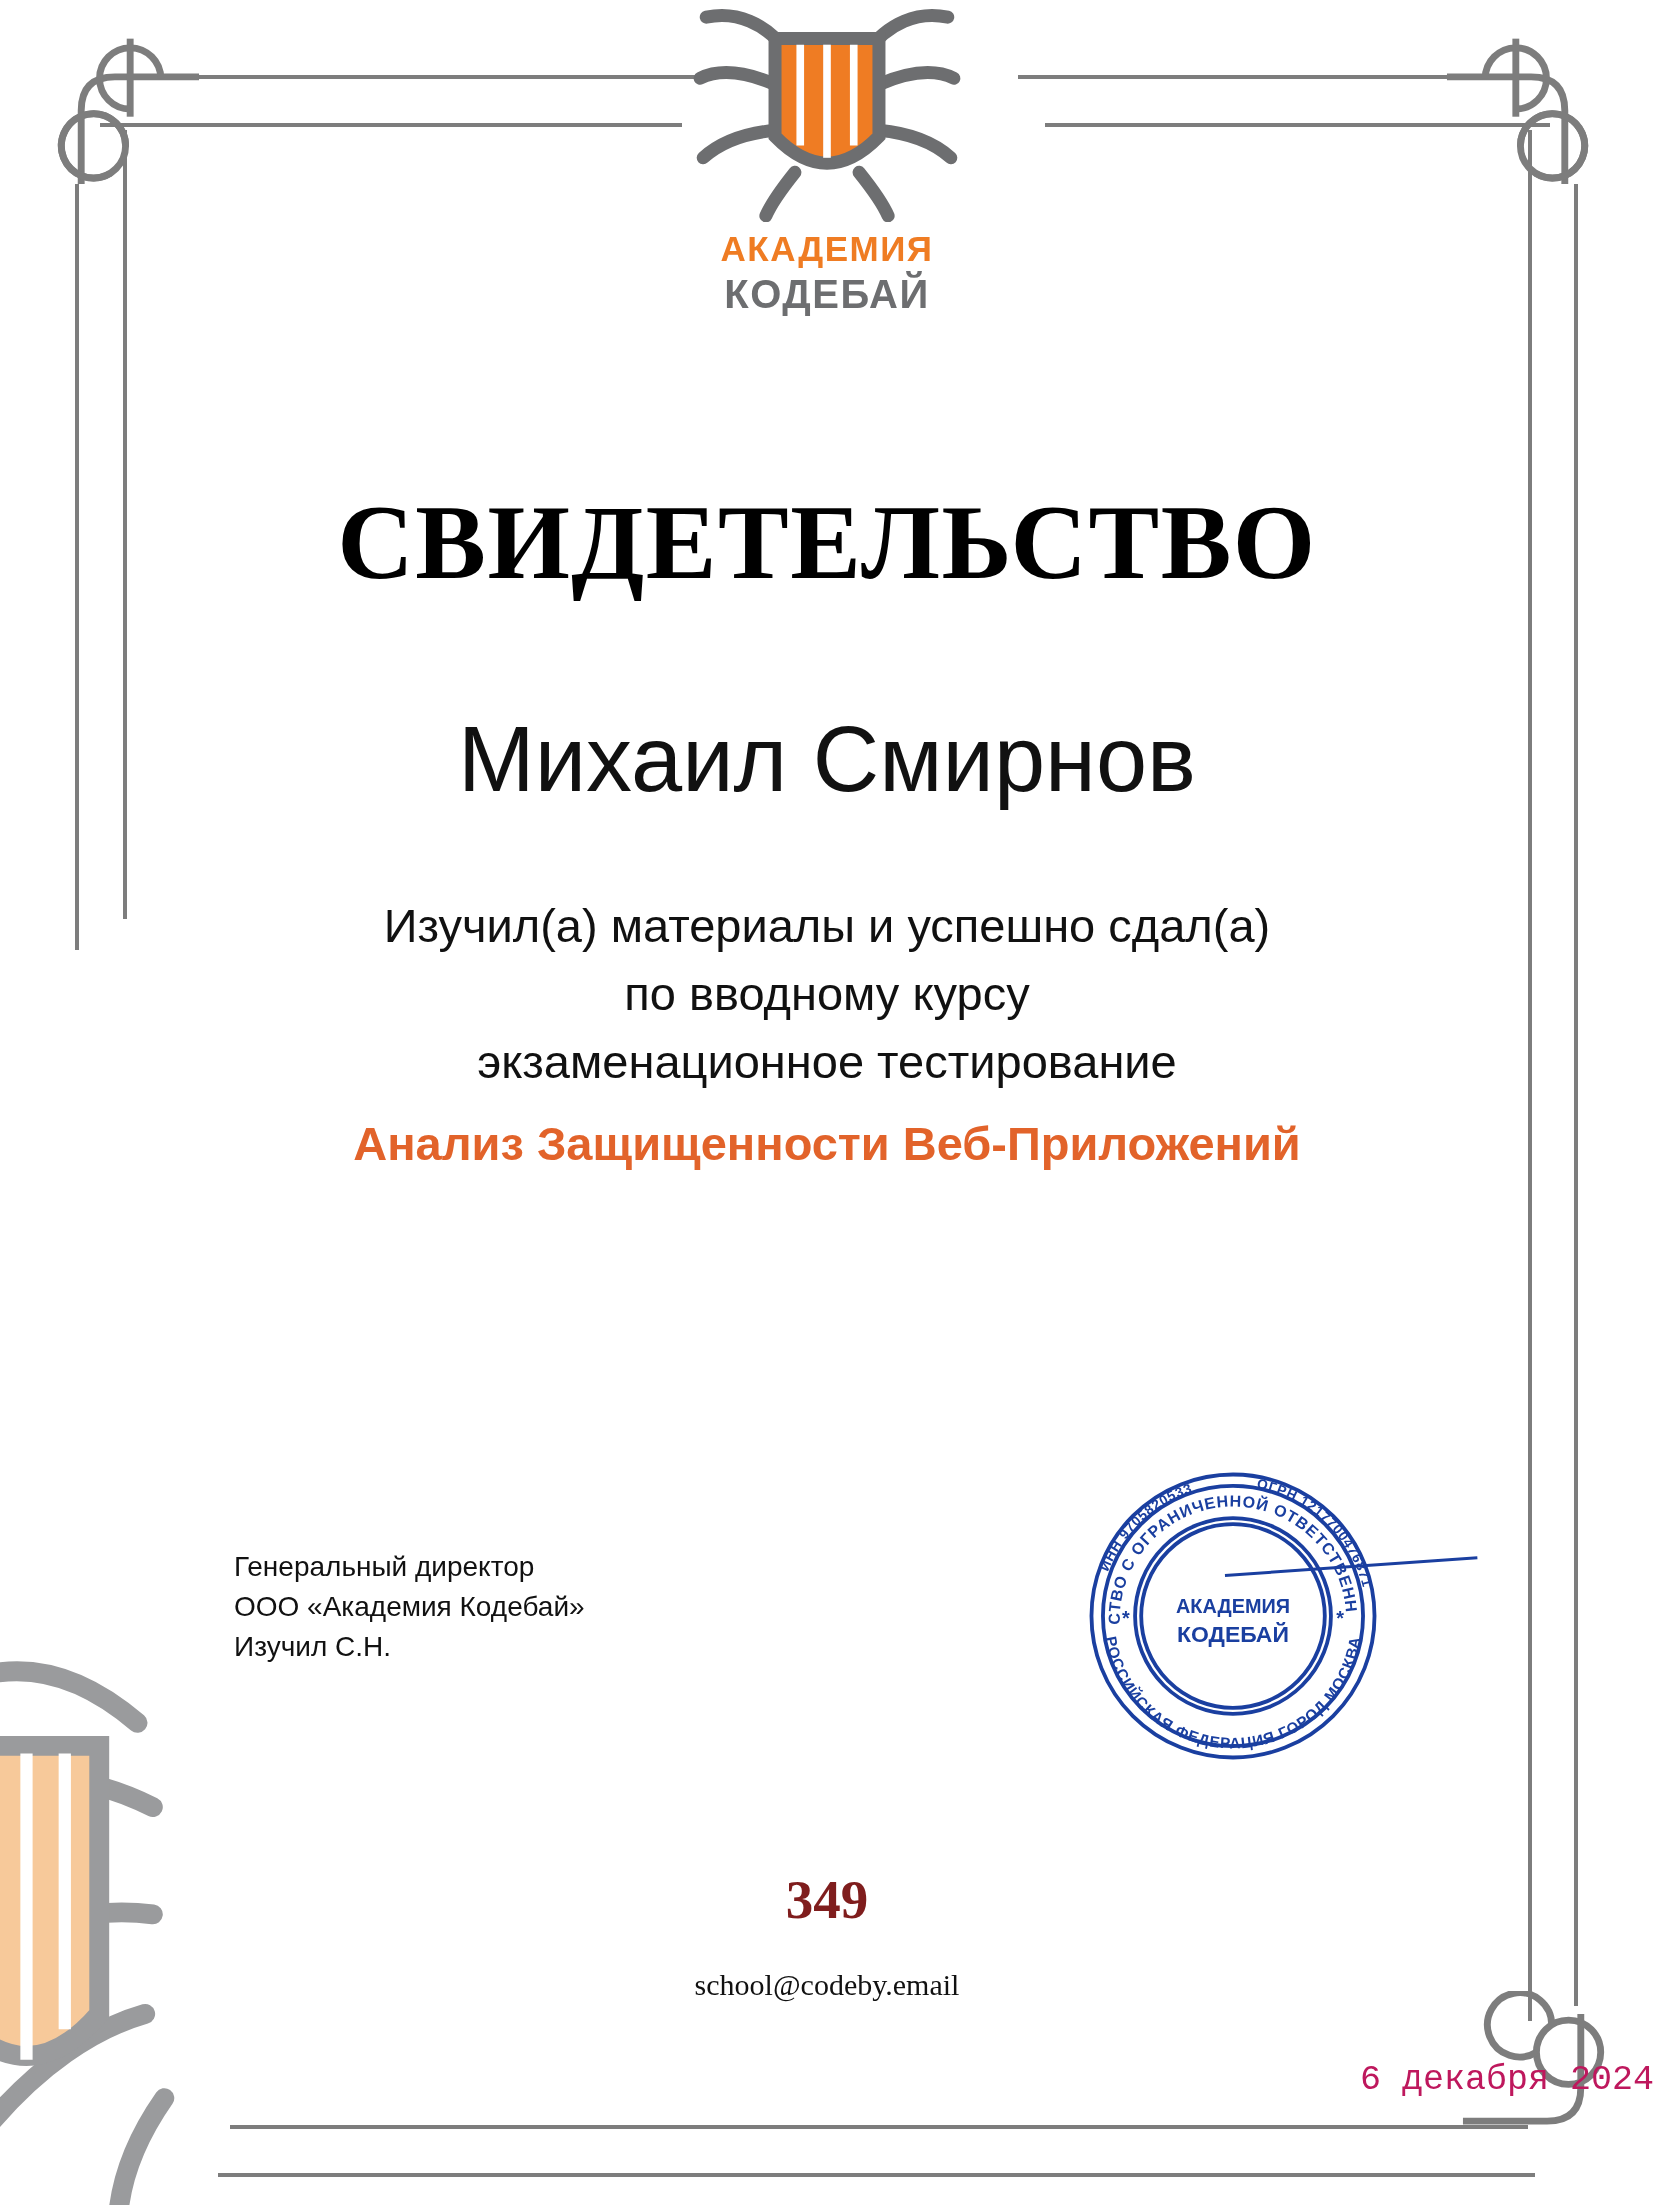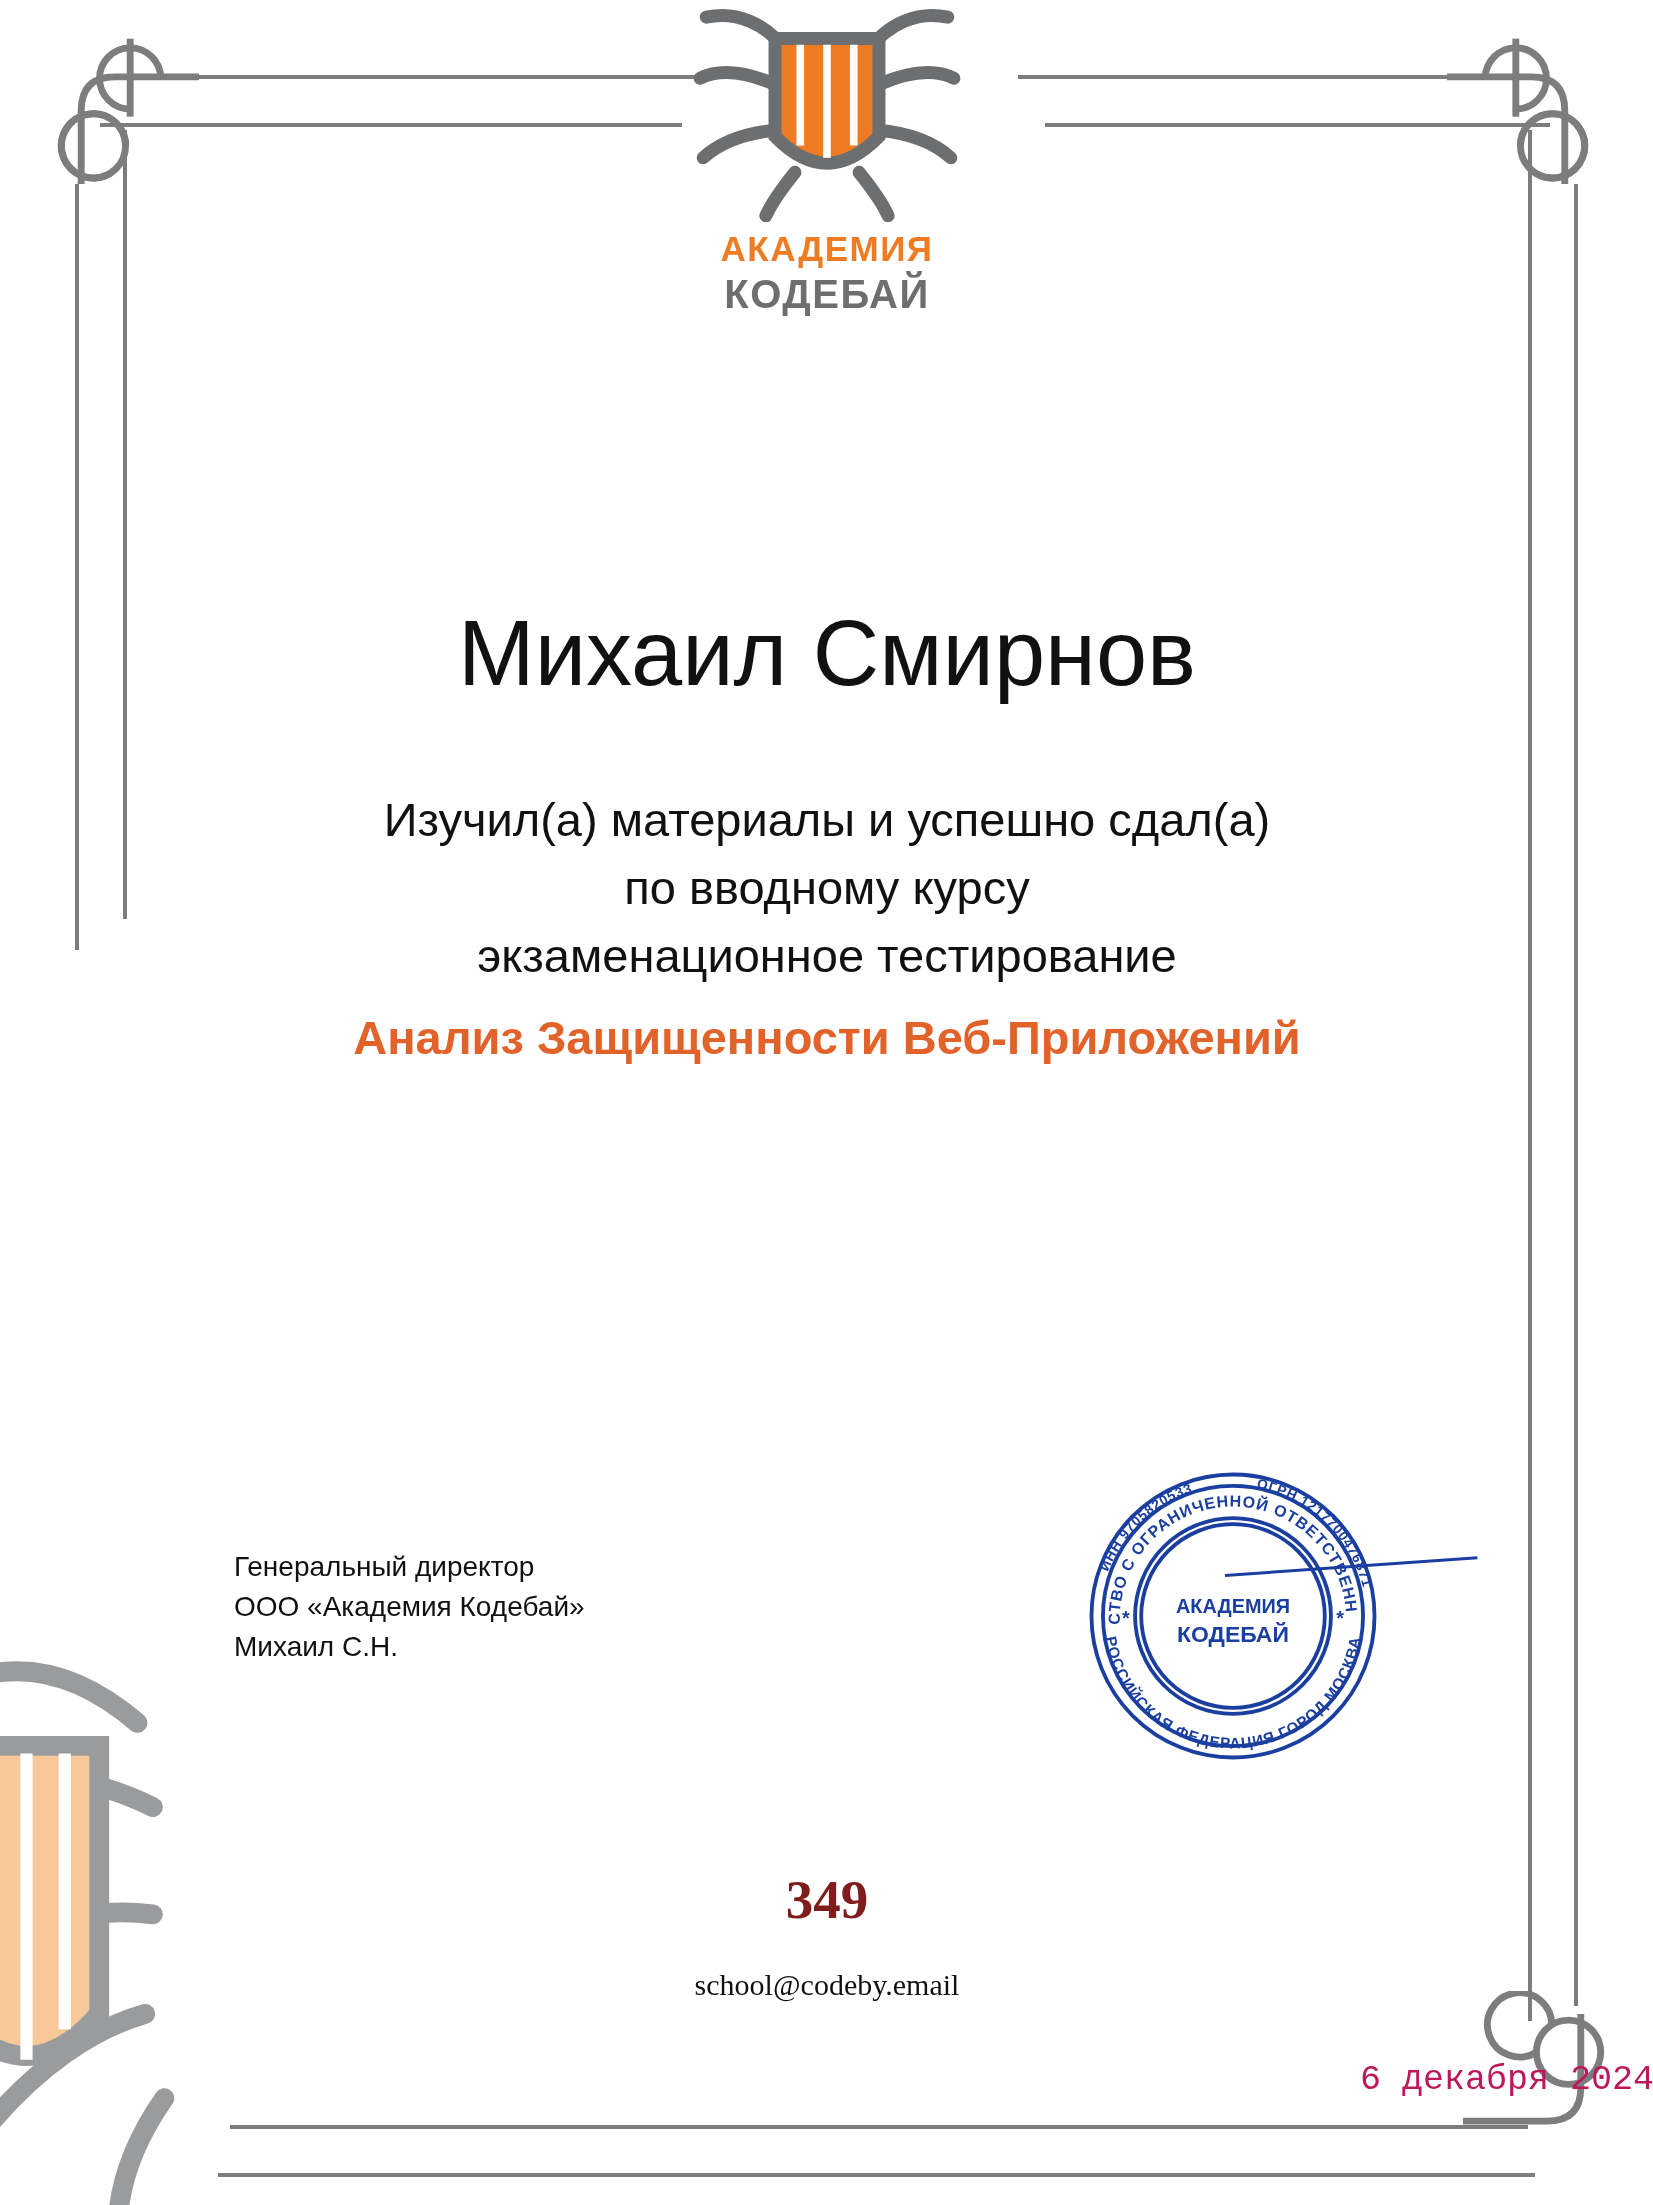--- a/index.html
+++ b/index.html
@@ -274,33 +274,34 @@
         <line x1="180" y1="48" x2="180" y2="196"></line>
         <line x1="215" y1="48" x2="215" y2="180"></line>
       </g>
     </svg>
   </div>
   <div class="logo-text-top">АКАДЕМИЯ</div>
   <div class="logo-text-bottom">КОДЕБАЙ</div>
 </div>
 
 <div class="content">
+  <div class="title">СВИДЕТЕЛЬСТВО</div>
   <div class="recipient">Михаил Смирнов</div>
   <div class="desc">
     <span class="desc-line">Изучил(а) материалы и успешно сдал(а)</span>
     <span class="desc-line">по вводному курсу</span>
     <span class="desc-line">экзаменационное тестирование</span>
   </div>
   <div class="course">Анализ Защищенности Веб-Приложений</div>
 </div>
 
 <div class="signature">
   <div>Генеральный директор</div>
   <div>ООО «Академия Кодебай»</div>
-  <div>Михаил С.Н.</div>
+  <div>Изучил С.Н.</div>
 </div>
 
 <div class="stamp-signature-line"></div>
 <div class="stamp-wrap">
   <svg width="322" height="306" viewBox="0 0 420 400">
     <defs>
       <path id="arcTop" d="M 35 205 A 175 175 0 0 1 385 205"></path>
       <path id="arcTopInner" d="M 62 205 A 148 148 0 0 1 358 205"></path>
       <path id="arcBottom" d="M 42 205 A 168 168 0 0 0 378 205"></path>
     </defs>

